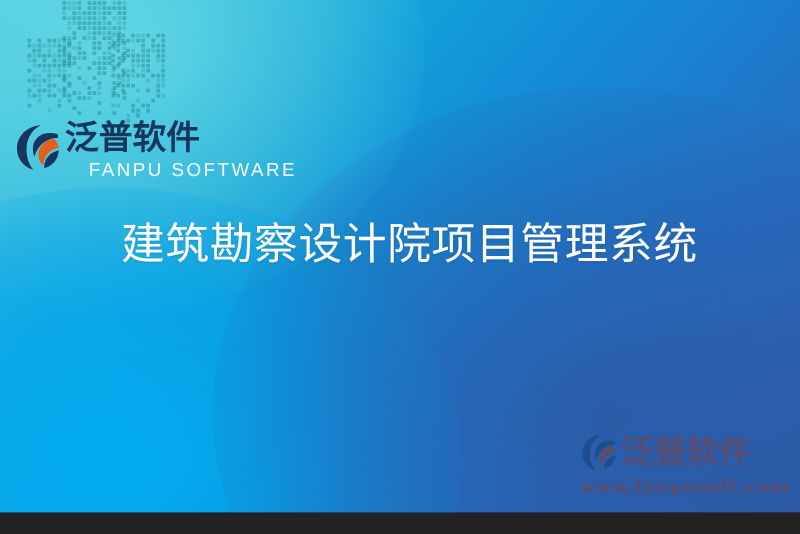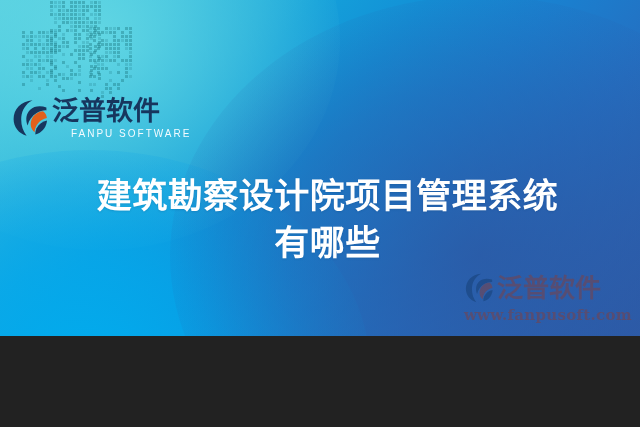--- a/index.html
+++ b/index.html
@@ -5,21 +5,21 @@
 <style>
   html, body {
     margin: 0;
     padding: 0;
     background: #222;
   }
 
   #banner {
     position: relative;
     width: 640px;
-    height: 336px;
+    height: 410px;
     overflow: hidden;
     font-family: "Liberation Sans", "DejaVu Sans", sans-serif;
     
     background:
       linear-gradient(131deg,
         #5AD2E2 0%,
         #3FC4DF 11%,
         #22AEDC 24%,
         #14A0DA 34%,
         #1390D6 46%,
@@ -130,38 +130,38 @@
     font-family: "DejaVu Sans", "Liberation Sans", sans-serif;
     font-size: 27px;
     font-weight: 700;
     color: #17365E;
     letter-spacing: 0px;
     white-space: nowrap;
   }
   .logo-en {
     margin-top: 5px;
     font-family: "Liberation Sans", sans-serif;
-    font-size: 10px;
+    font-size: 15px;
     font-weight: 400;
     color: #F2FBFF;
     letter-spacing: 2.0px;
     white-space: nowrap;
     padding-left: 19px;
   }
 
   
   .headline {
     position: absolute;
     left: 15px;
     right: 0;
     top: 173px;
     text-align: center;
     font-family: "DejaVu Serif", "Liberation Serif", serif;
     font-size: 35px;
-    font-weight: 700;
+    font-weight: 400;
     color: #FFFFFF;
     line-height: 1.33;
     letter-spacing: 0.5px;
     text-shadow: 0 1px 2px rgba(0,60,110,0.18);
     white-space: nowrap;
   }
   .headline .line { display: block; }
 
   
   .watermark {
@@ -920,21 +920,20 @@
                C29.6 35.0 34.0 30.0 34.9 23.6 Z" fill="#17365E"></path>
     </svg>
     <div class="logo-text">
       <div class="logo-cn">泛普软件</div>
       <div class="logo-en">FANPU SOFTWARE</div>
     </div>
   </div>
 
   <div class="headline">
     <span class="line">建筑勘察设计院项目管理系统</span>
-    <span class="line">有哪些</span>
   </div>
 
   <div class="watermark">
     <div class="wm-row">
       <svg class="wm-mark" viewBox="0 0 36 40">
         <path d="M20.5 2.2 C9.0 3.2 1.6 11.0 1.6 21.0 C1.6 29.0 6.8 35.6 14.6 37.8
                  C11.0 33.2 9.2 27.6 9.2 21.6 C9.2 14.2 12.2 8.0 17.6 4.0
                  L20.5 2.2 Z" fill="#123A6B"></path>
         <path d="M34.4 9.4 C28.0 7.4 22.0 8.2 18.2 11.8 C14.2 15.6 13.2 21.6 15.6 27.4
                  C17.0 22.0 20.2 17.6 24.6 15.0 C28.0 13.0 31.4 12.2 34.4 12.4 Z" fill="#123A6B"></path>

